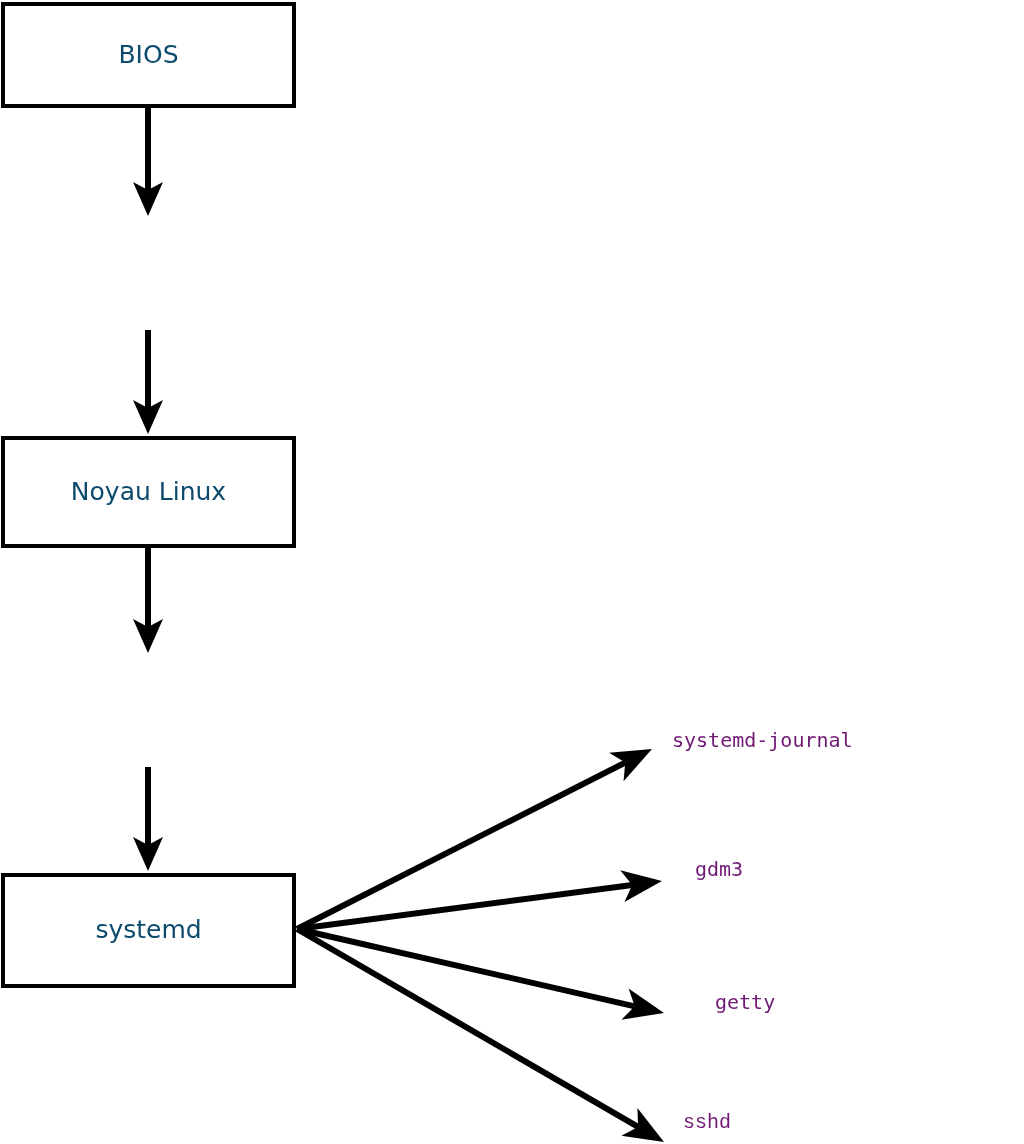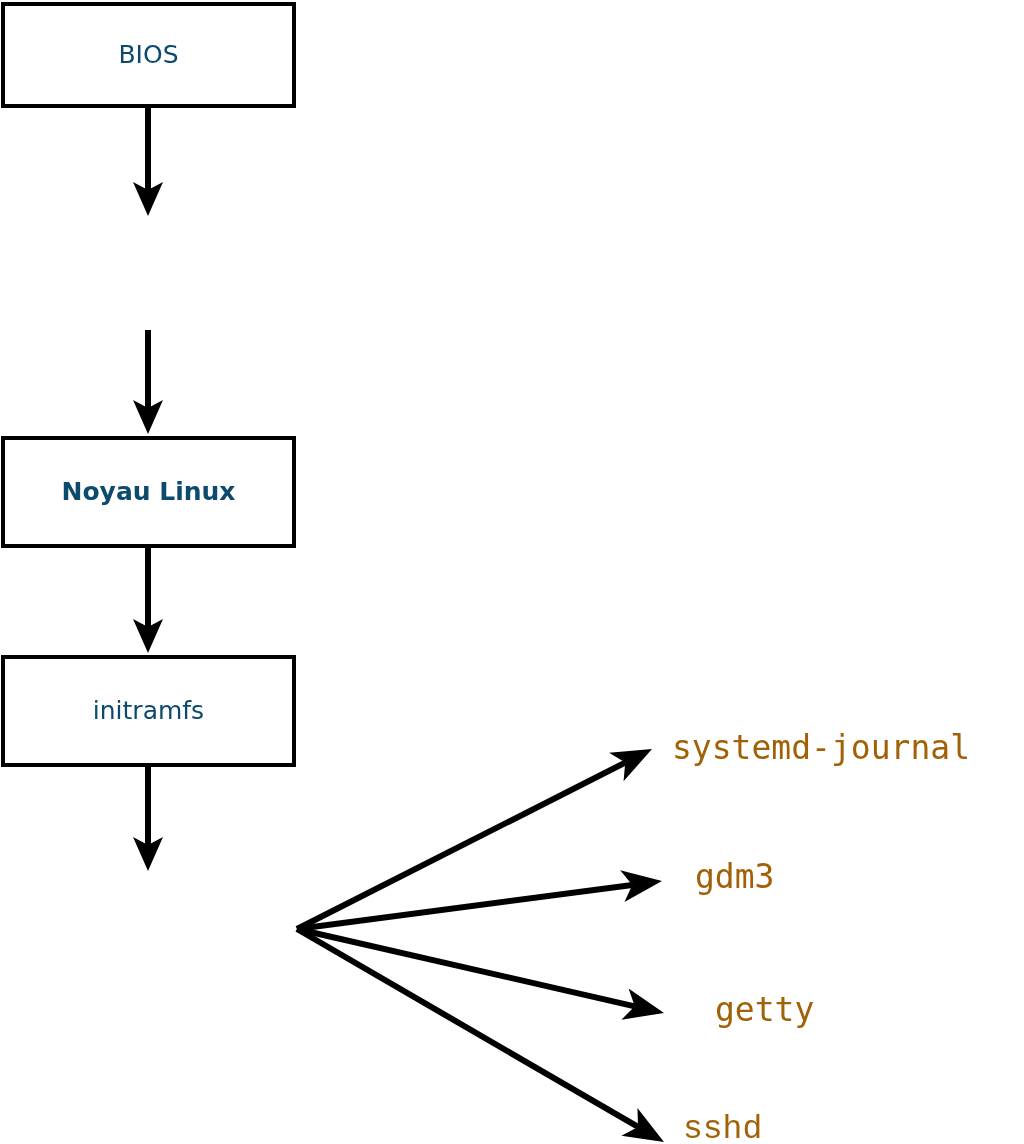--- a/index.html
+++ b/index.html
@@ -38,22 +38,22 @@
     font-family: "DejaVu Sans", sans-serif;
     font-size: 25px;
     line-height: 1.22;
     color: #0c4a6e;
     white-space: pre-line;
     padding: 0 8px;
   }
   .service-label {
     position: absolute;
     font-family: "DejaVu Sans Mono", monospace;
-    font-size: 33px;
-    color: #a16207;
+    font-size: 20px;
+    color: #701a75;
     white-space: nowrap;
   }
   .caption {
     position: absolute;
     font-family: "DejaVu Sans", sans-serif;
     font-size: 25px;
     color: #000000;
     white-space: nowrap;
   }
 </style>
@@ -83,28 +83,28 @@
         <line x1="297" y1="929" x2="638.0533610855873" y2="1126.9410515292373" stroke="#000000" stroke-width="6"></line>
         <polygon points="664,1142 621.373042263043,1135.7596094600033 638.0533610855873,1126.9410515292373 637.4359206318564,1108.083194617963" fill="#000000"></polygon>
       </g>
   </svg>
 
   <div class="node-box" style="left:1px; top:2px; width:295px; height:106px;">
     <span class="node-label">BIOS</span>
   </div>
 
 
-  <div class="node-box" style="left:1px; top:436px; width:295px; height:112px;font-weight:bold;">
+  <div class="node-box" style="left:1px; top:436px; width:295px; height:112px;">
     <span class="node-label">Noyau Linux</span>
   </div>
 
-  <div class="node-box" style="left:1px; top:655px; width:295px; height:112px;">
-    <span class="node-label">initramfs</span>
+
+  <div class="node-box" style="left:1px; top:873px; width:295px; height:115px;">
+    <span class="node-label">systemd</span>
   </div>
-
 
   <div class="service-label" style="left:672px; top:728px;">systemd-journal</div>
 
   <div class="service-label" style="left:695px; top:857px;">gdm3</div>
 
   <div class="service-label" style="left:683px; top:990px;margin-left:32px;">getty</div>
 
   <div class="service-label" style="left:683px; top:1111px;font-family:Liberation Mono, monospace;">sshd</div>
 
 

